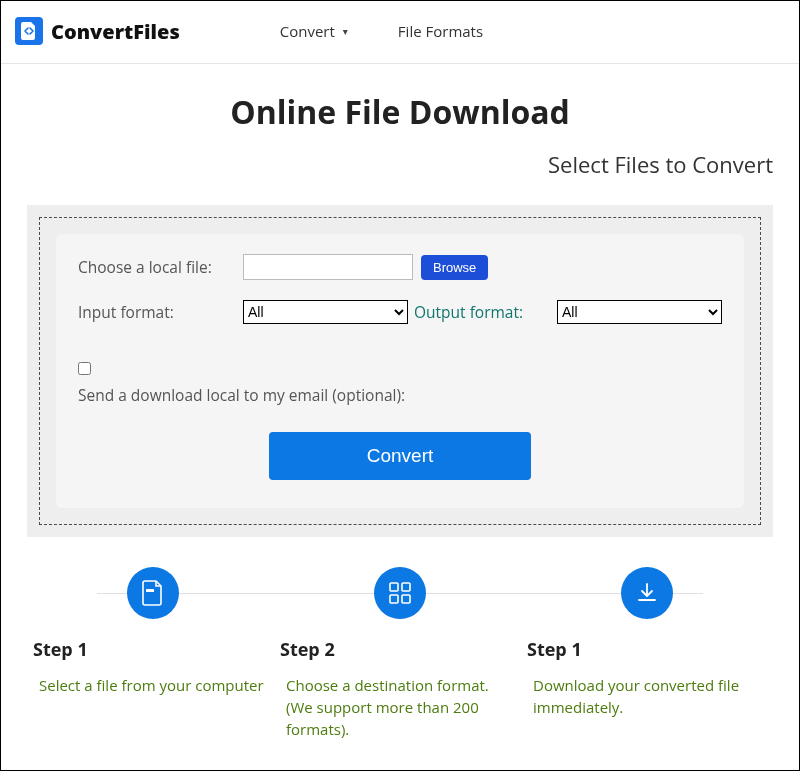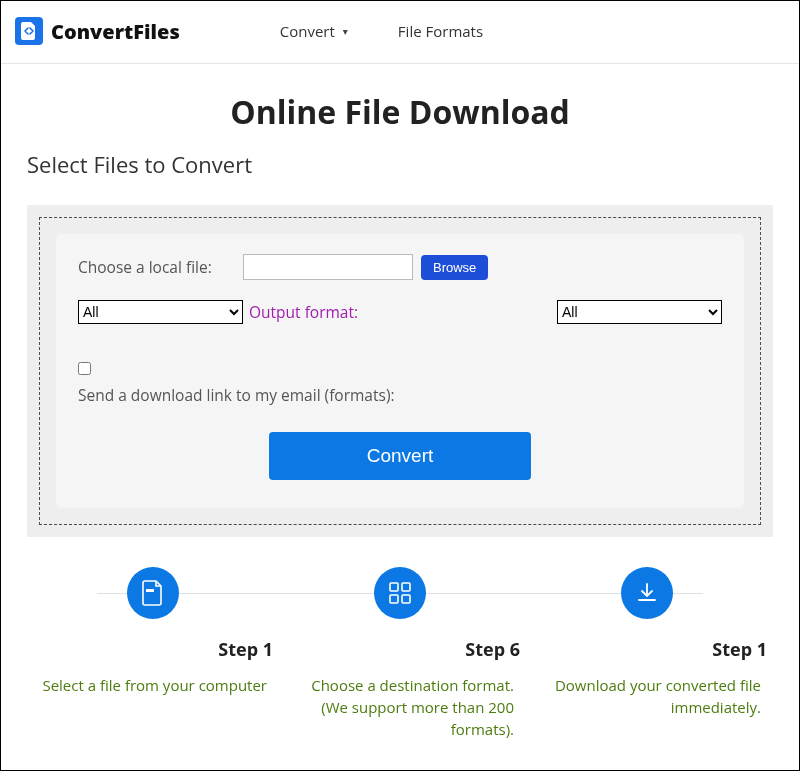--- a/index.html
+++ b/index.html
@@ -53,21 +53,21 @@
   .chev { font-size: 10px; color: #444; }
   .main { padding: 22px 26px 30px 26px; }
   .title {
     text-align: center;
     font-size: 32px;
     font-weight: 700;
     margin-top: 4px;
     margin-bottom: 16px;
   }
   .subtitle {
-    text-align: left;
+    text-align: right;
     font-size: 22px;
     font-weight: 400;
     color: #333;
     margin-bottom: 26px;
   }
   .outer-box {
     background: #eeeeee;
     padding: 12px;
   }
   .dashed-wrap {
@@ -120,21 +120,21 @@
   }
   .select-in {
     width: 165px;
     height: 24px;
     font-size: 14px;
     border: 1px solid #000;
     background: #fff;
   }
   .fmt-label2 {
     font-size: 15.5px;
-    color: #a21caf;
+    color: #0f766e;
     margin-left: 6px;
   }
   .select-out {
     width: 165px;
     height: 24px;
     font-size: 14px;
     border: 1.5px solid #000;
     background: #fff;
     margin-left: auto;
   }
@@ -168,21 +168,21 @@
     content: "";
     position: absolute;
     top: 26px;
     left: 70px;
     right: 70px;
     height: 1px;
     background: #e0e0e0;
     z-index: 0;
   }
   .step {
-    text-align: right;
+    text-align: left;
     width: 240px;
     position: relative;
     z-index: 1;
   }
   .step-icon {
     width: 52px;
     height: 52px;
     border-radius: 50%;
     background: #0b78e3;
     margin: 0 auto 18px auto;
@@ -234,32 +234,33 @@
     <div class="dashed-wrap">
       <div class="inner-box">
 
         <div class="row">
           <span class="label">Choose a local file:</span>
           <input type="text" class="file-input" style="">
           <button class="browse-btn">Browse</button>
         </div>
 
         <div class="fmt-row">
+          <span class="fmt-label">Input format:</span>
           <select class="select-in">
             <option>All</option>
           </select>
           <span class="fmt-label2">Output format:</span>
           <select class="select-out">
             <option>All</option>
           </select>
         </div>
 
         <div class="check-row">
           <input type="checkbox" style="">
-          <span class="check-label">Send a download link to my email (formats):</span>
+          <span class="check-label">Send a download local to my email (optional):</span>
         </div>
 
         <button class="convert-btn">Convert</button>
       </div>
     </div>
   </div>
 
   <div class="steps">
     <div class="step">
       <div class="step-icon">
@@ -274,21 +275,21 @@
     </div>
     <div class="step">
       <div class="step-icon">
         <svg width="22" height="22" viewBox="0 0 22 22">
           <rect x="1" y="1" width="8" height="8" rx="1" fill="none" stroke="#fff" stroke-width="1.6"></rect>
           <rect x="13" y="1" width="8" height="8" rx="1" fill="none" stroke="#fff" stroke-width="1.6"></rect>
           <rect x="1" y="13" width="8" height="8" rx="1" fill="none" stroke="#fff" stroke-width="1.6"></rect>
           <rect x="13" y="13" width="8" height="8" rx="1" fill="none" stroke="#fff" stroke-width="1.6"></rect>
         </svg>
       </div>
-      <div class="step-title">Step 6</div>
+      <div class="step-title">Step 2</div>
       <div class="step-desc">Choose a destination format. (We support more than 200 formats).</div>
     </div>
     <div class="step">
       <div class="step-icon">
         <svg width="22" height="22" viewBox="0 0 22 22">
           <path d="M11 2v12M6 9l5 5 5-5" fill="none" stroke="#fff" stroke-width="1.8" stroke-linecap="round" stroke-linejoin="round"></path>
           <path d="M3 18h16" fill="none" stroke="#fff" stroke-width="1.8" stroke-linecap="round"></path>
         </svg>
       </div>
       <div class="step-title">Step 1</div>

